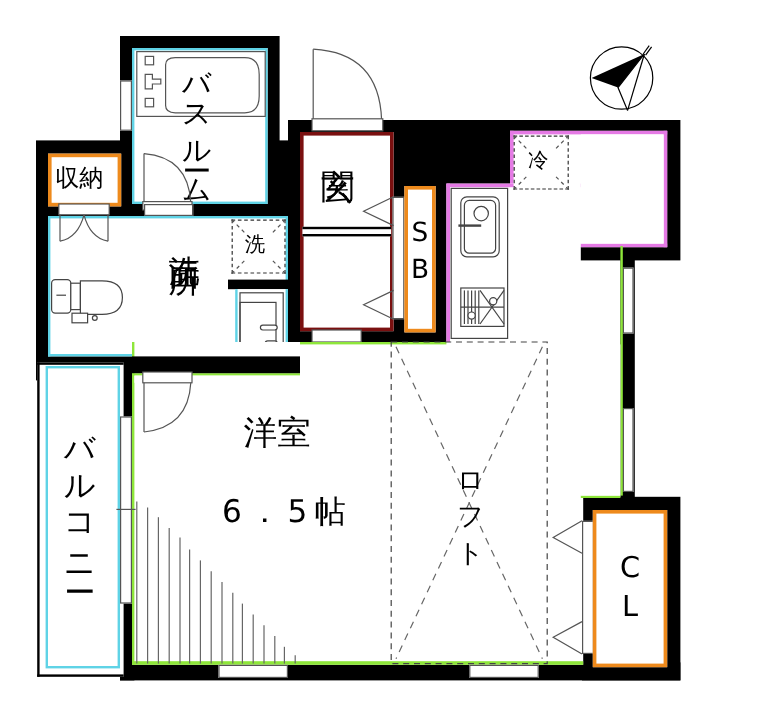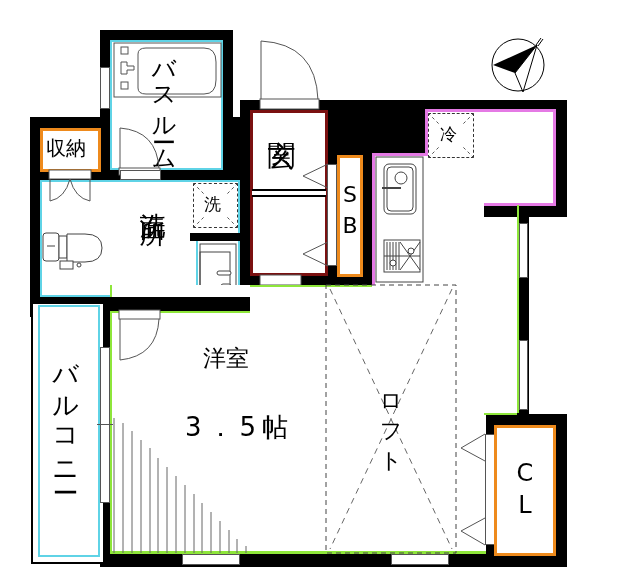--- a/index.html
+++ b/index.html
@@ -170,22 +170,22 @@
 <div class="abs" style="left:519px;top:340px;width:9px;height:70px;background:#fff;border:1px solid #555;"></div>
 <div class="abs" style="left:517px;top:205px;width:2px;height:208px;background:#8ee63a;"></div>
 
 <div class="abs room" style="left:110px;top:285px;width:376px;height:269px;border-left:2px solid #8ee63a;border-bottom:3px solid #8ee63a;"></div>
 <div class="abs" style="left:110px;top:311px;width:140px;height:2px;background:#8ee63a;"></div>
 <div class="abs" style="left:250px;top:285px;width:122px;height:2px;background:#8ee63a;"></div>
 <div class="abs room" style="left:112px;top:313px;width:138px;height:6px;"></div>
 <div class="abs wall" style="left:110px;top:297px;width:140px;height:14px;"></div>
 <div class="abs" style="left:484px;top:413px;width:33px;height:2px;background:#8ee63a;"></div>
 <div class="abs room" style="left:484px;top:287px;width:33px;height:126px;"></div>
-<div class="label" style="left:203px;top:347px;font-size:23px;">洋室</div>
-<div class="label" style="left:185px;top:414px;font-size:26px;letter-spacing:6px;">3．5帖</div>
+<div class="label" style="left:203px;top:347px;font-size:28px;">洋室</div>
+<div class="label" style="left:185px;top:414px;font-size:26px;letter-spacing:6px;">6．5帖</div>
 
 <svg style="left:119px;top:310px;" width="44" height="52" viewBox="0 0 44 52">
   <rect x="0" y="0" width="41" height="9" fill="#fff" stroke="#555"></rect>
   <line x1="1" y1="9" x2="1" y2="50" stroke="#555"></line>
   <path d="M1 50 Q38 46 40 9" fill="none" stroke="#555"></path>
 </svg>
 
 <svg style="left:112px;top:418px;" width="140" height="135" viewBox="0 0 140 135">
   <g stroke="#666" stroke-width="1">
     <line x1="2" y1="0" x2="2" y2="135"></line>

